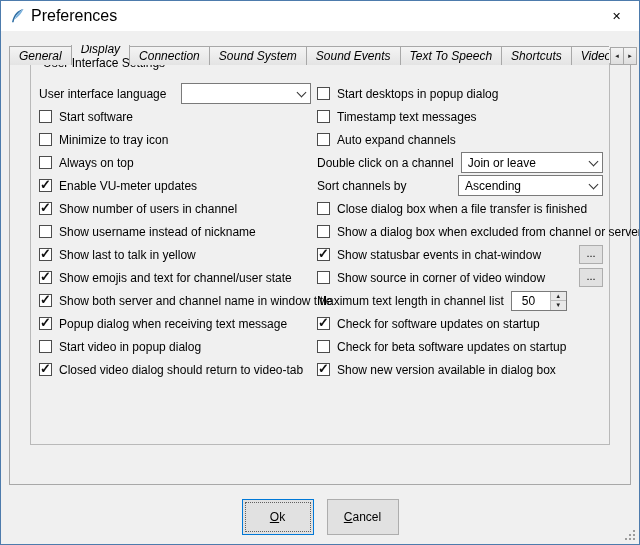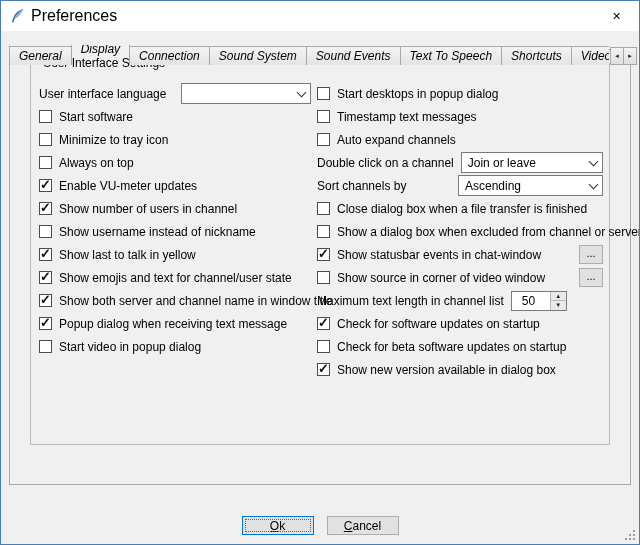--- a/index.html
+++ b/index.html
@@ -49,21 +49,21 @@
   .more { margin-left:auto; width:24px; height:19px; box-sizing:border-box; background:#e1e1e1; border:1px solid #adadad;
     font-size:11px; display:flex; align-items:center; justify-content:center; padding:0 0 4px 0; font-family:inherit; }
   
   .spin { display:inline-flex; box-sizing:border-box; height:20px; border:1px solid #7a7a7a; background:#fff; }
   .spin-val { display:flex; align-items:center; padding:0 10px; min-width:18px; }
   .spin-btns { display:flex; flex-direction:column; width:15px; border-left:1px solid #bbb; }
   .spin-b { flex:1; display:flex; align-items:center; justify-content:center; font-size:6px; color:#222; background:#e9e9e9; }
   .spin-b + .spin-b { border-top:1px solid #bbb; }
   
   .btnrow { position:absolute; left:0; right:0; bottom:9px; display:flex; justify-content:center; gap:13px; }
-  .btn { box-sizing:border-box; width:72px; height:19px; background:#e1e1e1; border:1px solid #adadad;
+  .btn { box-sizing:border-box; width:72px; height:36px; background:#e1e1e1; border:1px solid #adadad;
     display:flex; align-items:center; justify-content:center; font-family:inherit; font-size:12px; padding:0; }
   .btn-text { display:block; }
   .btn-text::first-letter { text-decoration:underline; }
   .btn.default { border-color:#0078d7; outline:1px dotted #606060; outline-offset:-4px; }
   
   .grip { position:absolute; right:2px; bottom:2px; width:13px; height:13px; }
   .grip::before { content:""; position:absolute; left:0; top:0; width:2px; height:2px; background:transparent;
     box-shadow:9px 1px 0 #9c9c9c, 5px 5px 0 #9c9c9c, 9px 5px 0 #9c9c9c, 1px 9px 0 #9c9c9c, 5px 9px 0 #9c9c9c, 9px 9px 0 #9c9c9c; }
 </style>
 </head>
@@ -154,20 +154,24 @@
             <span class="lbl">Show both server and channel name in window title</span>
           </label>
           <label class="row">
             <span class="cb on"></span>
             <span class="lbl">Popup dialog when receiving text message</span>
           </label>
           <label class="row">
             <span class="cb"></span>
             <span class="lbl">Start video in popup dialog</span>
           </label>
+          <label class="row">
+            <span class="cb on"></span>
+            <span class="lbl">Closed video dialog should return to video-tab</span>
+          </label>
         </div>
 
         <div class="col">
           <label class="row">
             <span class="cb"></span>
             <span class="lbl">Start desktops in popup dialog</span>
           </label>
           <label class="row">
             <span class="cb"></span>
             <span class="lbl">Timestamp text messages</span>

